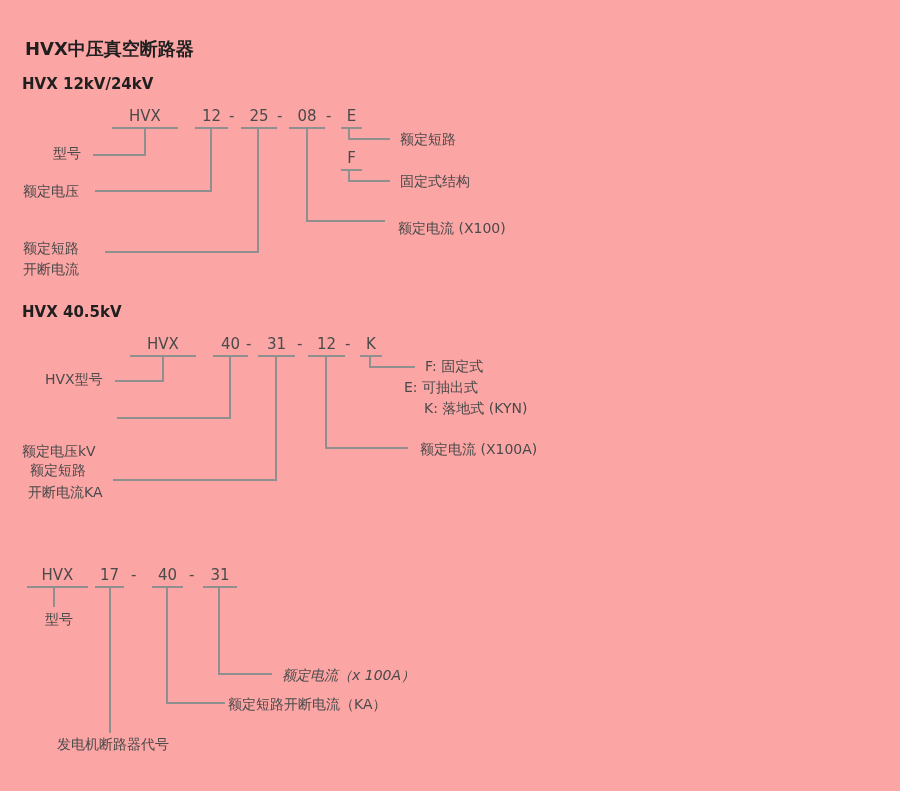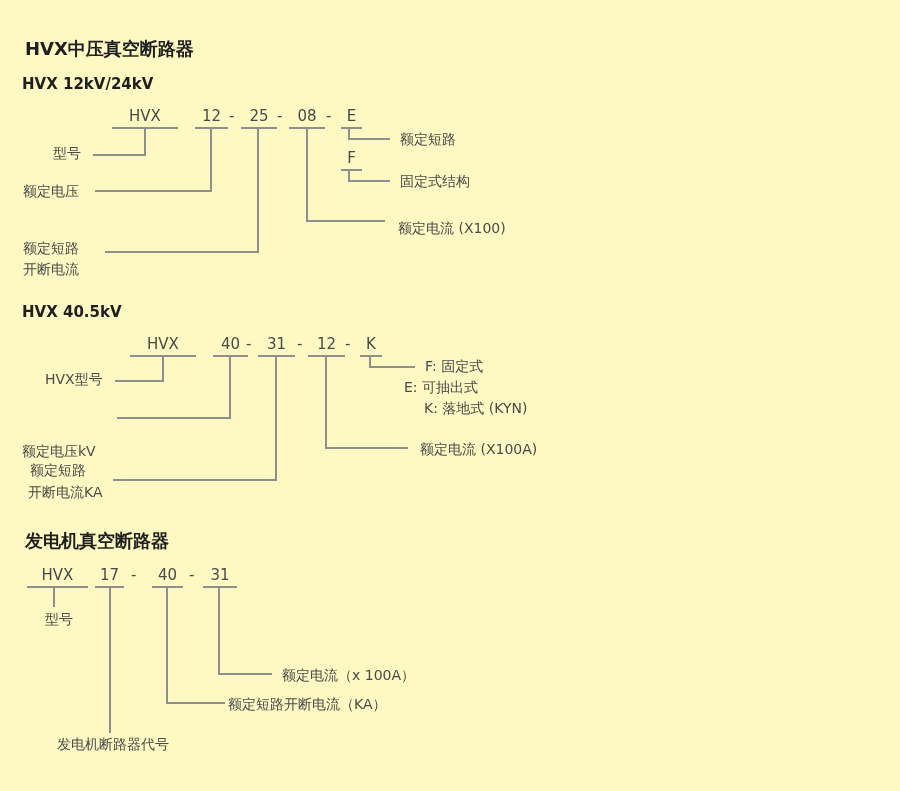--- a/index.html
+++ b/index.html
@@ -1,17 +1,17 @@
 <!DOCTYPE html>
 <html><head>
 <meta charset="utf-8">
 <style>
   html,body { margin:0; padding:0; background:#ffffff; }
   .canvas {
-    position:relative; width:900px; height:791px; background:#fef9c3;
+    position:relative; width:900px; height:791px; background:#fca5a5;
     font-family:"DejaVu Sans","Liberation Sans",sans-serif; overflow:hidden;
   }
   .h1 { position:absolute; font-size:18px; font-weight:bold; color:#1f1f1f; white-space:nowrap; }
   .h2 { position:absolute; font-size:15px; font-weight:bold; color:#1f1f1f; white-space:nowrap; }
   .seg {
     position:absolute; height:21px; line-height:20px; text-align:center;
     font-size:15px; color:#4a4a4a; border-bottom:2px solid #8f8f8f; white-space:nowrap;
   }
   .dash { position:absolute; font-size:15px; color:#4a4a4a; line-height:20px; }
   .vl { position:absolute; width:2px; background:#8f8f8f; }
@@ -94,21 +94,20 @@
     <div class="hl" style="left:325px; top:447px; width:83px;"></div>
     <div class="lbl" style="left:420px; top:441px;">额定电流 (X100A)</div>
 
     <div class="vl" style="left:369px; top:356px; height:12px;"></div>
     <div class="hl" style="left:369px; top:366px; width:46px;"></div>
     <div class="lbl" style="left:425px; top:358px;">F: 固定式</div>
     <div class="lbl" style="left:404px; top:379px;">E: 可抽出式</div>
     <div class="lbl" style="left:424px; top:400px;">K: 落地式 (KYN)</div>
   </div>
 
-  <div class="h1" style="left:25px; top:529px;">发电机真空断路器</div>
 
   <div>
 
     <div class="seg" style="left:27px; top:565px; width:61px;">HVX</div>
     <div class="seg" style="left:95px; top:565px; width:29px;">17</div>
     <div class="dash" style="left:131px; top:565px;">-</div>
     <div class="seg" style="left:152px; top:565px; width:31px;">40</div>
     <div class="dash" style="left:189px; top:565px;">-</div>
     <div class="seg" style="left:203px; top:565px; width:34px;">31</div>
 
@@ -117,16 +116,16 @@
 
     <div class="vl" style="left:109px; top:587px; height:146px;"></div>
     <div class="lbl" style="left:57px; top:736px;">发电机断路器代号</div>
 
     <div class="vl" style="left:166px; top:587px; height:117px;"></div>
     <div class="hl" style="left:166px; top:702px; width:59px;"></div>
     <div class="lbl" style="left:228px; top:696px;">额定短路开断电流（KA）</div>
 
     <div class="vl" style="left:218px; top:587px; height:88px;"></div>
     <div class="hl" style="left:218px; top:673px; width:54px;"></div>
-    <div class="lbl" style="left:282px; top:667px;">额定电流（x 100A）</div>
+    <div class="lbl" style="left:282px; top:667px;font-style:italic;">额定电流（x 100A）</div>
   </div>
 
 </div>
 
 </body></html>

